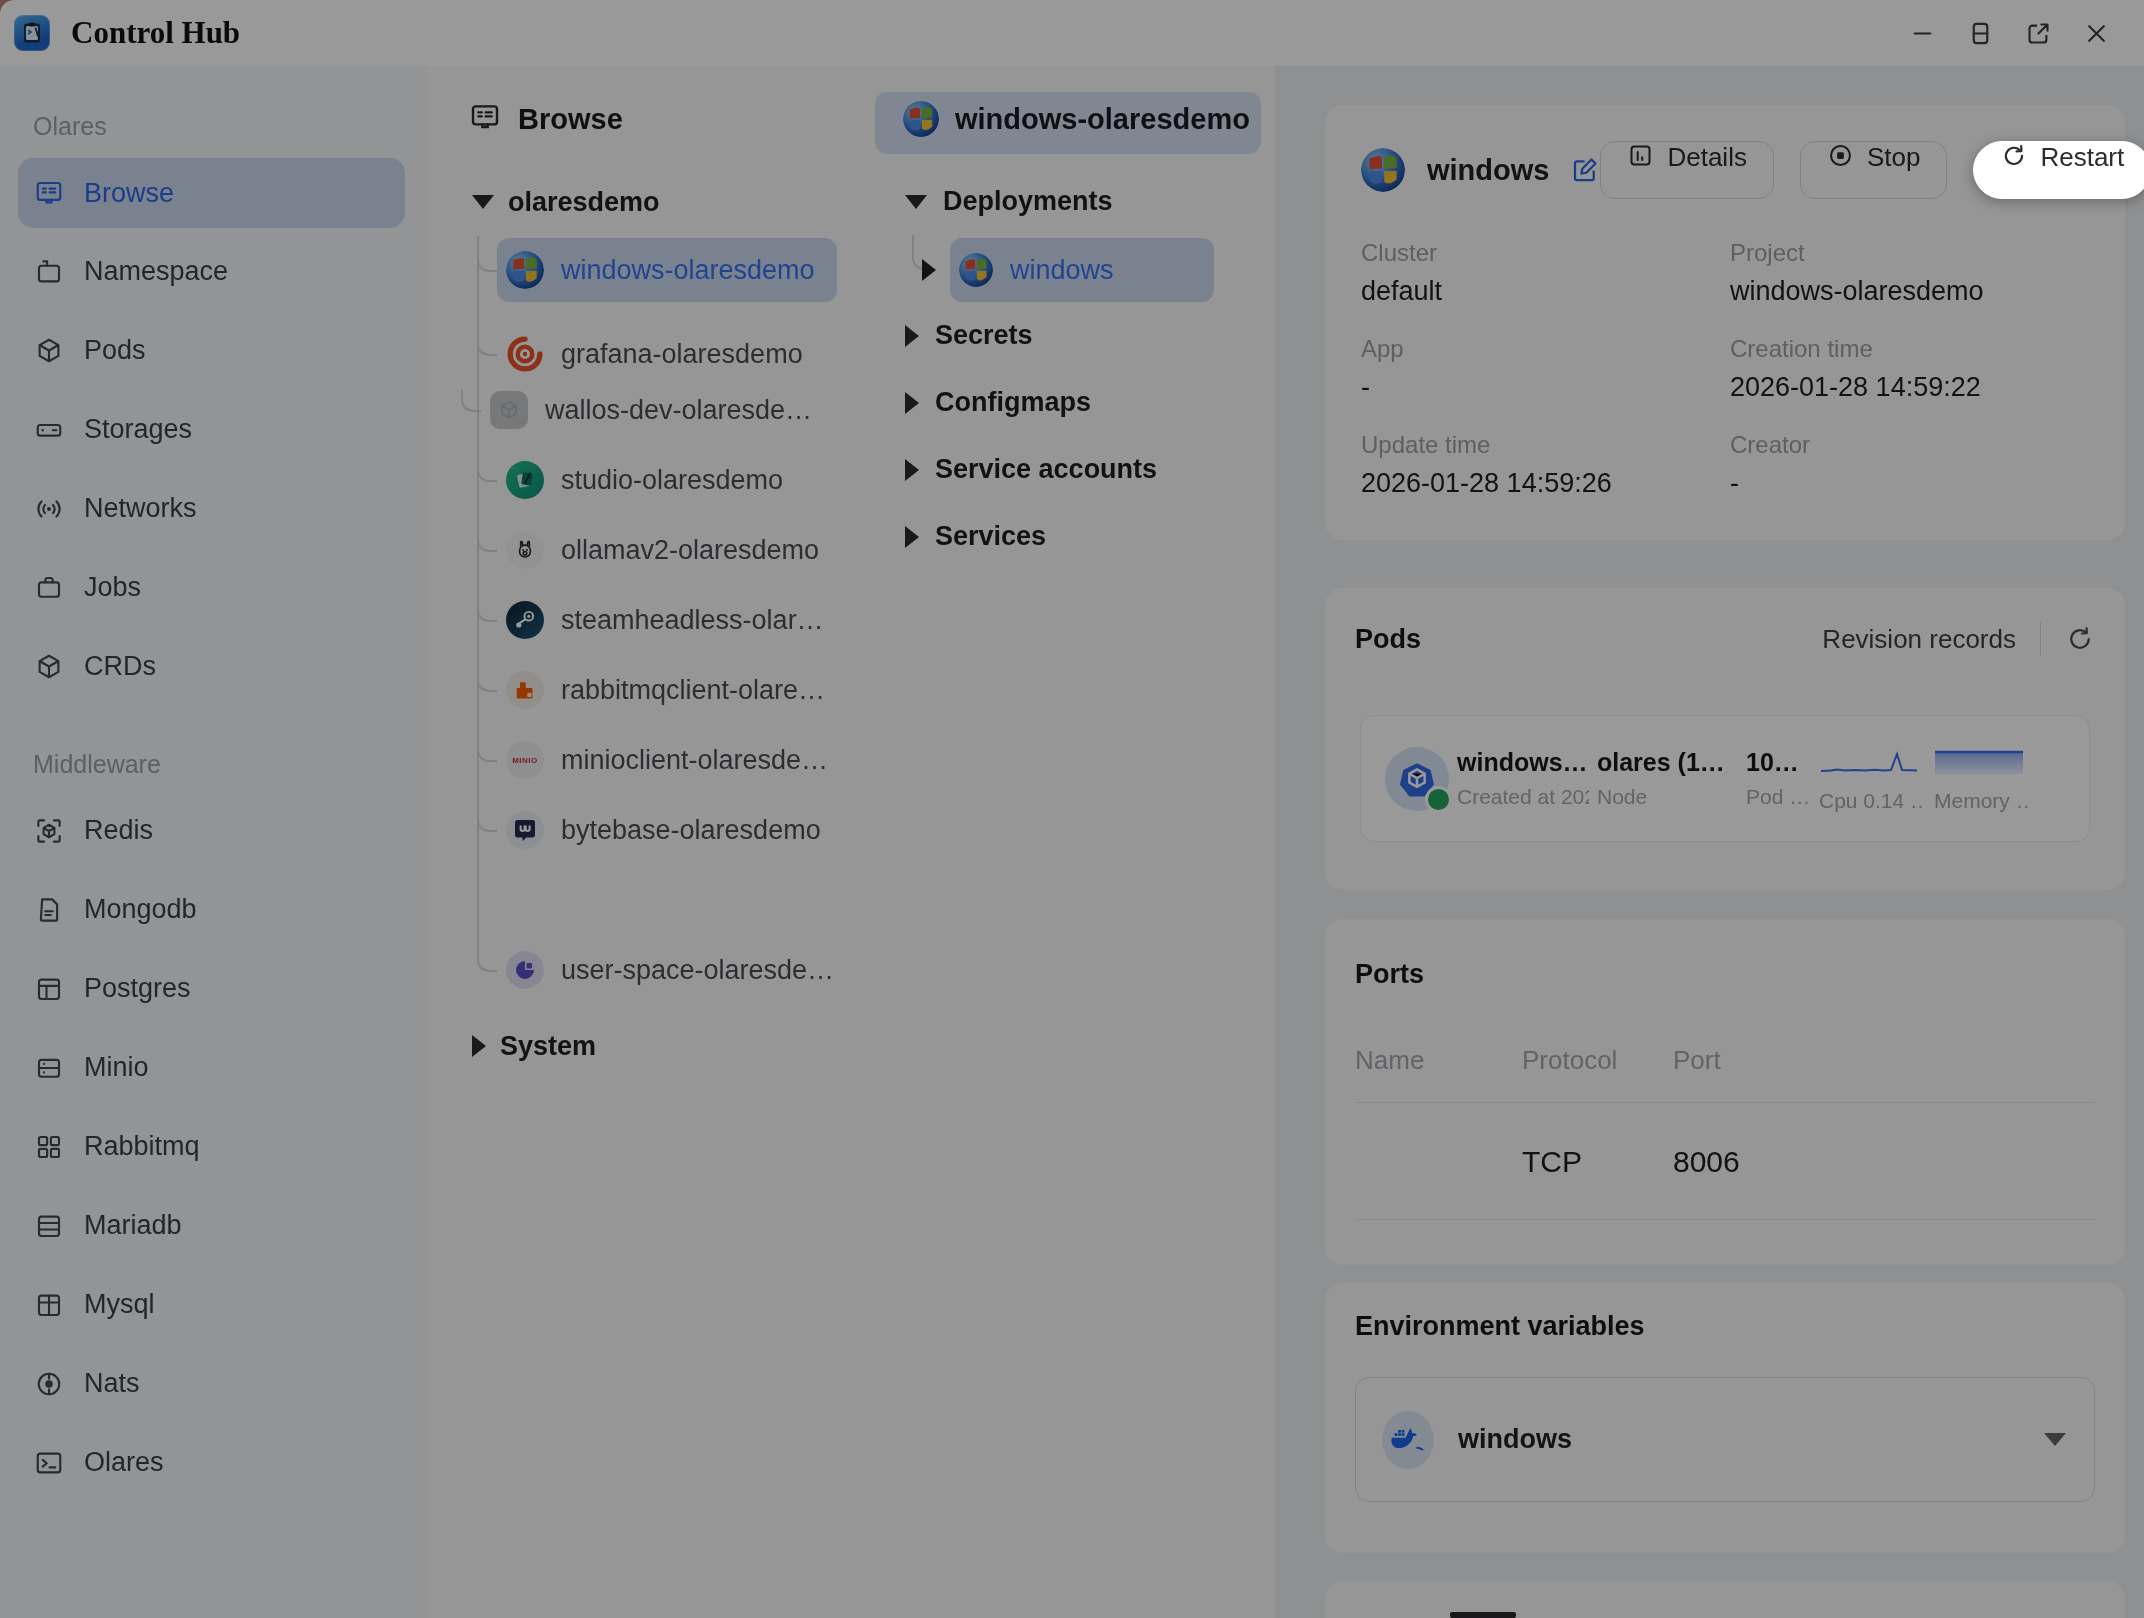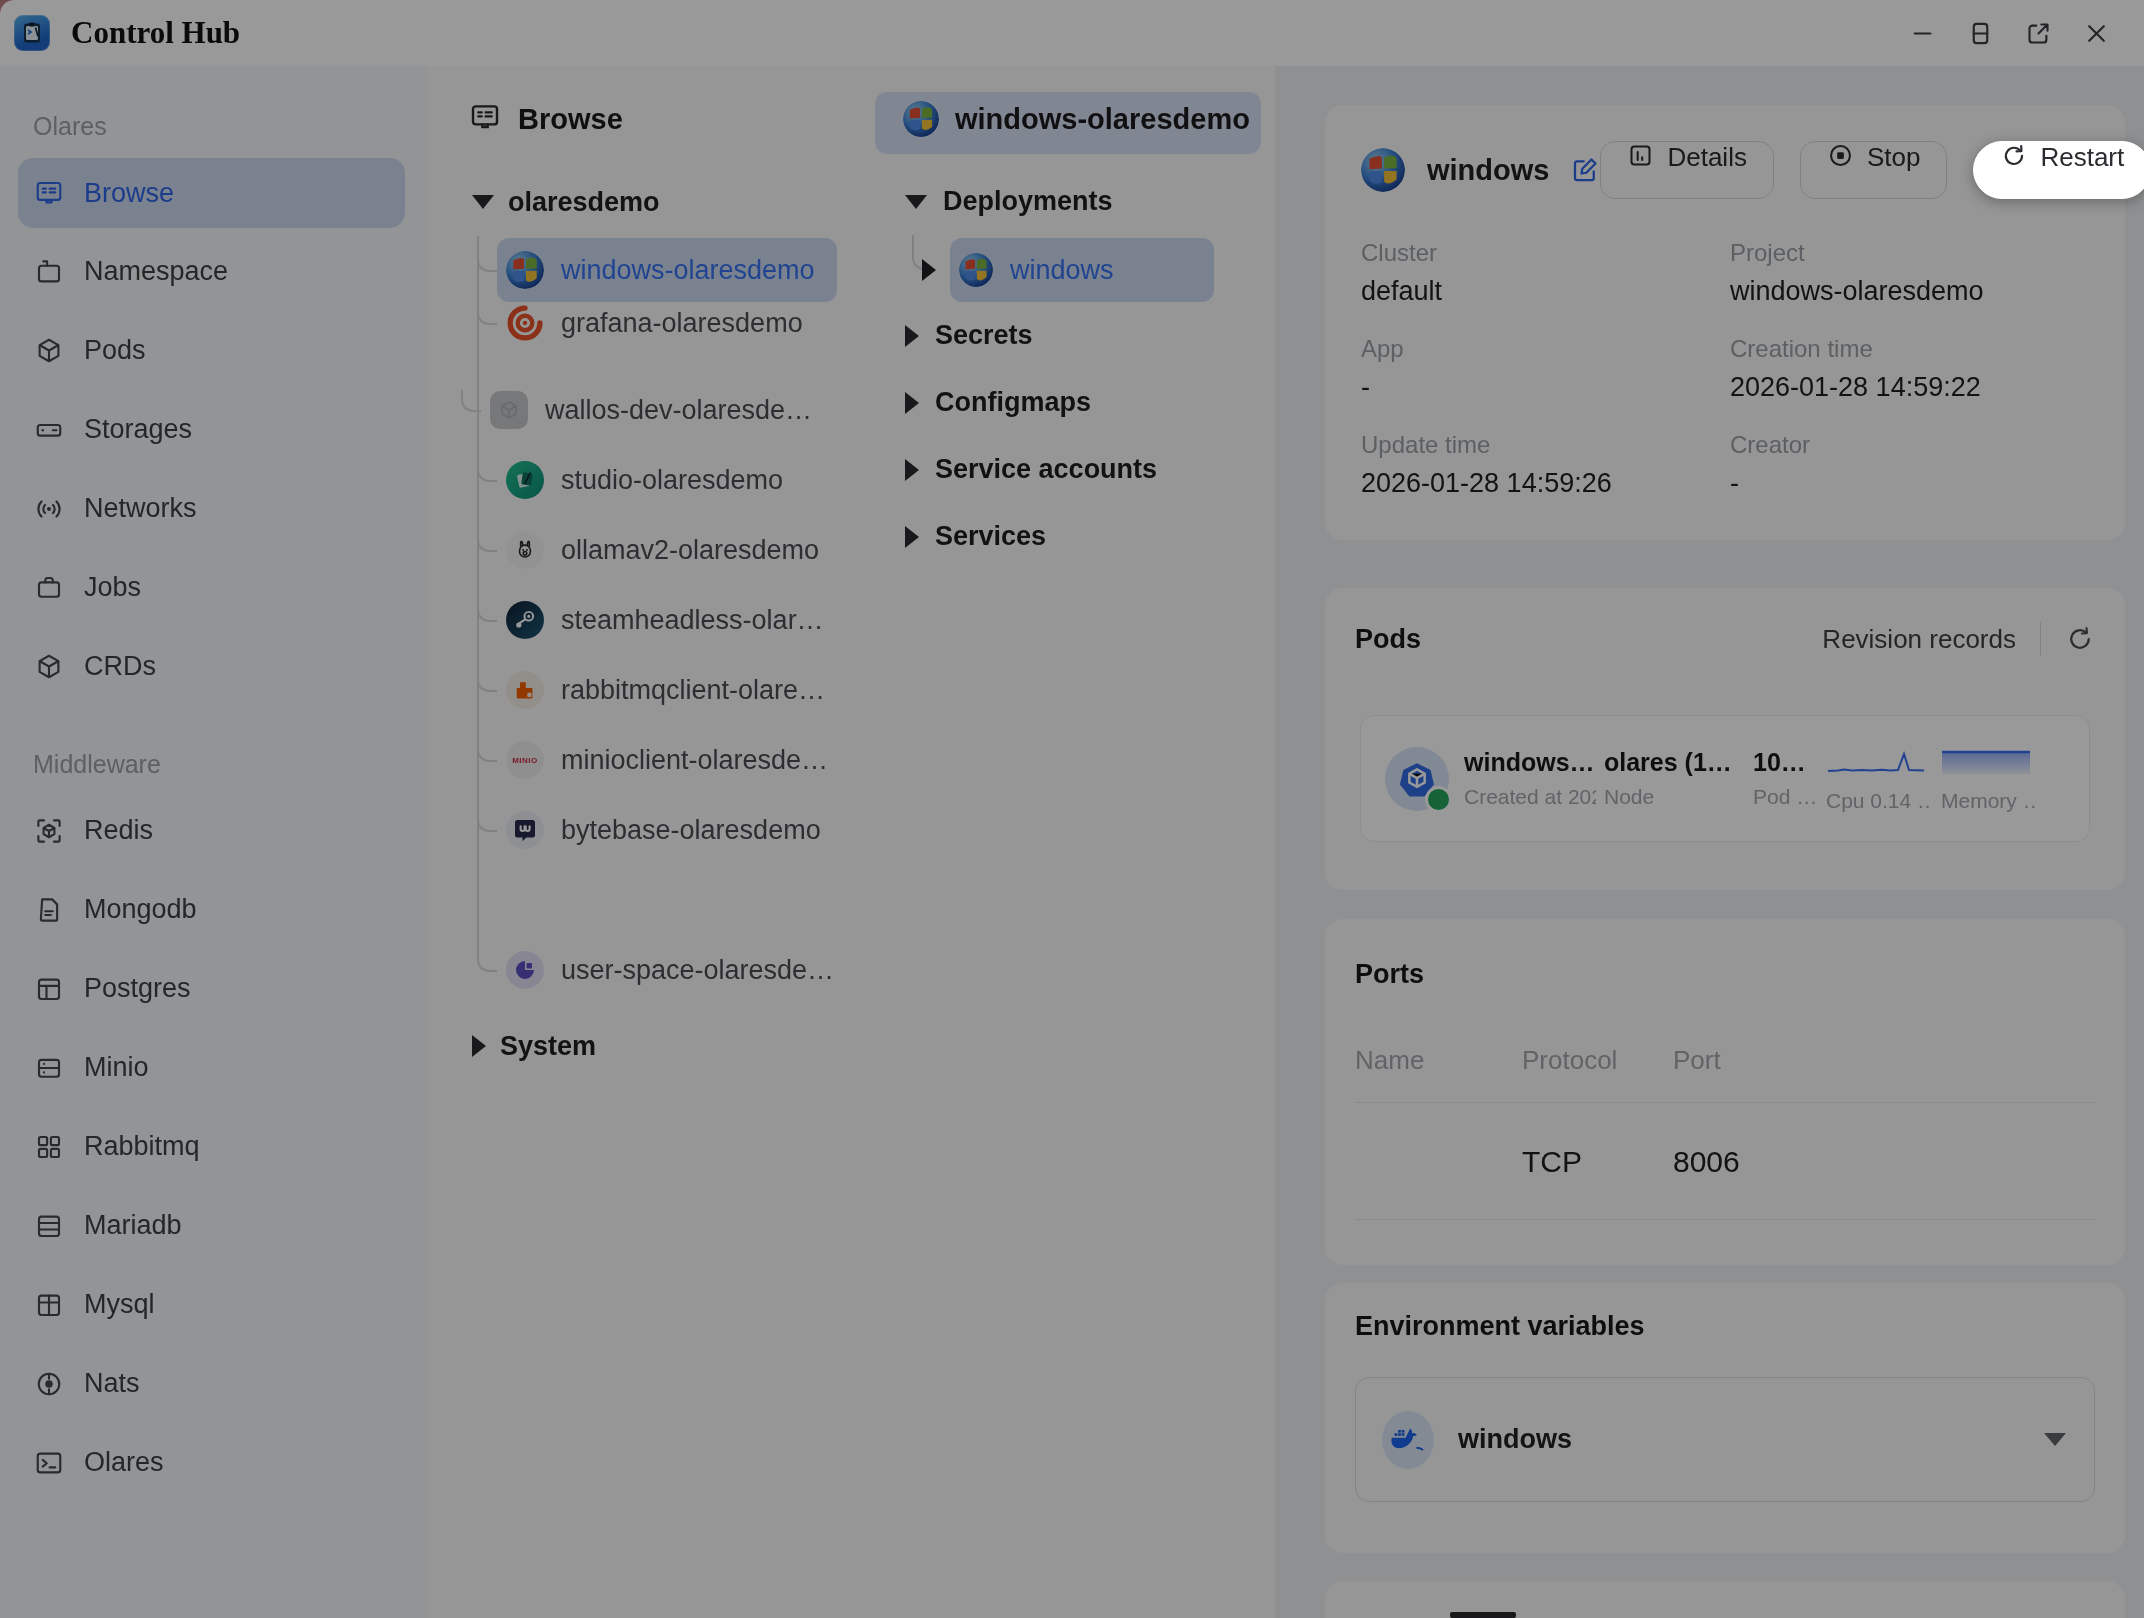--- a/index.html
+++ b/index.html
@@ -331,21 +331,21 @@
       <span class="t-pill">
           <span class="appic">
             <svg width="38" height="38" viewBox="-12 -12 24 24">
               <circle r="12" fill="url(#orb)"></circle>
               <use href="#winflag"></use>
             </svg>
           </span>
           <span>windows-olaresdemo</span>
         </span>
     </div>
-    <div class="t-item" style="top:222px;left:70px">
+    <div class="t-item" style="top:253px;left:70px">
       <span class="elbow" style="left:-20px;top:15px;height:20px;position:absolute"></span>
       <span class="t-pill">
           <span class="appic">
             <svg width="38" height="38" viewBox="0 0 24 24">
               <path d="M12 2.6c-5.2 0-9.4 4.2-9.4 9.4s4.2 9.4 9.4 9.4 9.4-4.2 9.4-9.4" fill="none" stroke="#e8522b" stroke-width="3.4" stroke-linecap="round"></path>
               <circle cx="12" cy="12" r="4.6" fill="none" stroke="#e8522b" stroke-width="2.8"></circle>
               <circle cx="12" cy="12" r="1.4" fill="#e8522b"></circle>
             </svg>
           </span>
           <span>grafana-olaresdemo</span>
@@ -590,21 +590,21 @@
       </div>
       <div class="podbox">
         <div class="pod-avatar">
           <svg width="40" height="40" viewBox="0 0 24 24">
               <path d="M12 1.8l8.9 4.3 2.2 9.6-6.2 7.7H7.1L.9 15.7l2.2-9.6z" fill="#326ce5" transform="scale(.92) translate(1 1)"></path>
               <path d="M12 6.2l4.6 2.6v5.3L12 16.7l-4.6-2.6V8.8z" fill="none" stroke="#fff" stroke-width="1.5"></path>
               <path d="M7.6 8.9l4.4 2.5 4.4-2.5M12 11.4v5.2" stroke="#fff" stroke-width="1.5"></path>
             </svg>
           <span class="pod-dot"></span>
         </div>
-        <div class="pcol" style="margin-left:15px;width:132px">
+        <div class="pcol" style="margin-left:8px;width:132px">
           <span class="t ell">windows…</span>
           <span class="s ell">Created at 202</span>
         </div>
         <div class="pcol" style="margin-left:8px;width:140px">
           <span class="t ell">olares (1…</span>
           <span class="s ell">Node</span>
         </div>
         <div class="pcol" style="margin-left:9px;width:64px">
           <span class="t ell">10…</span>
           <span class="s ell">Pod …</span>

